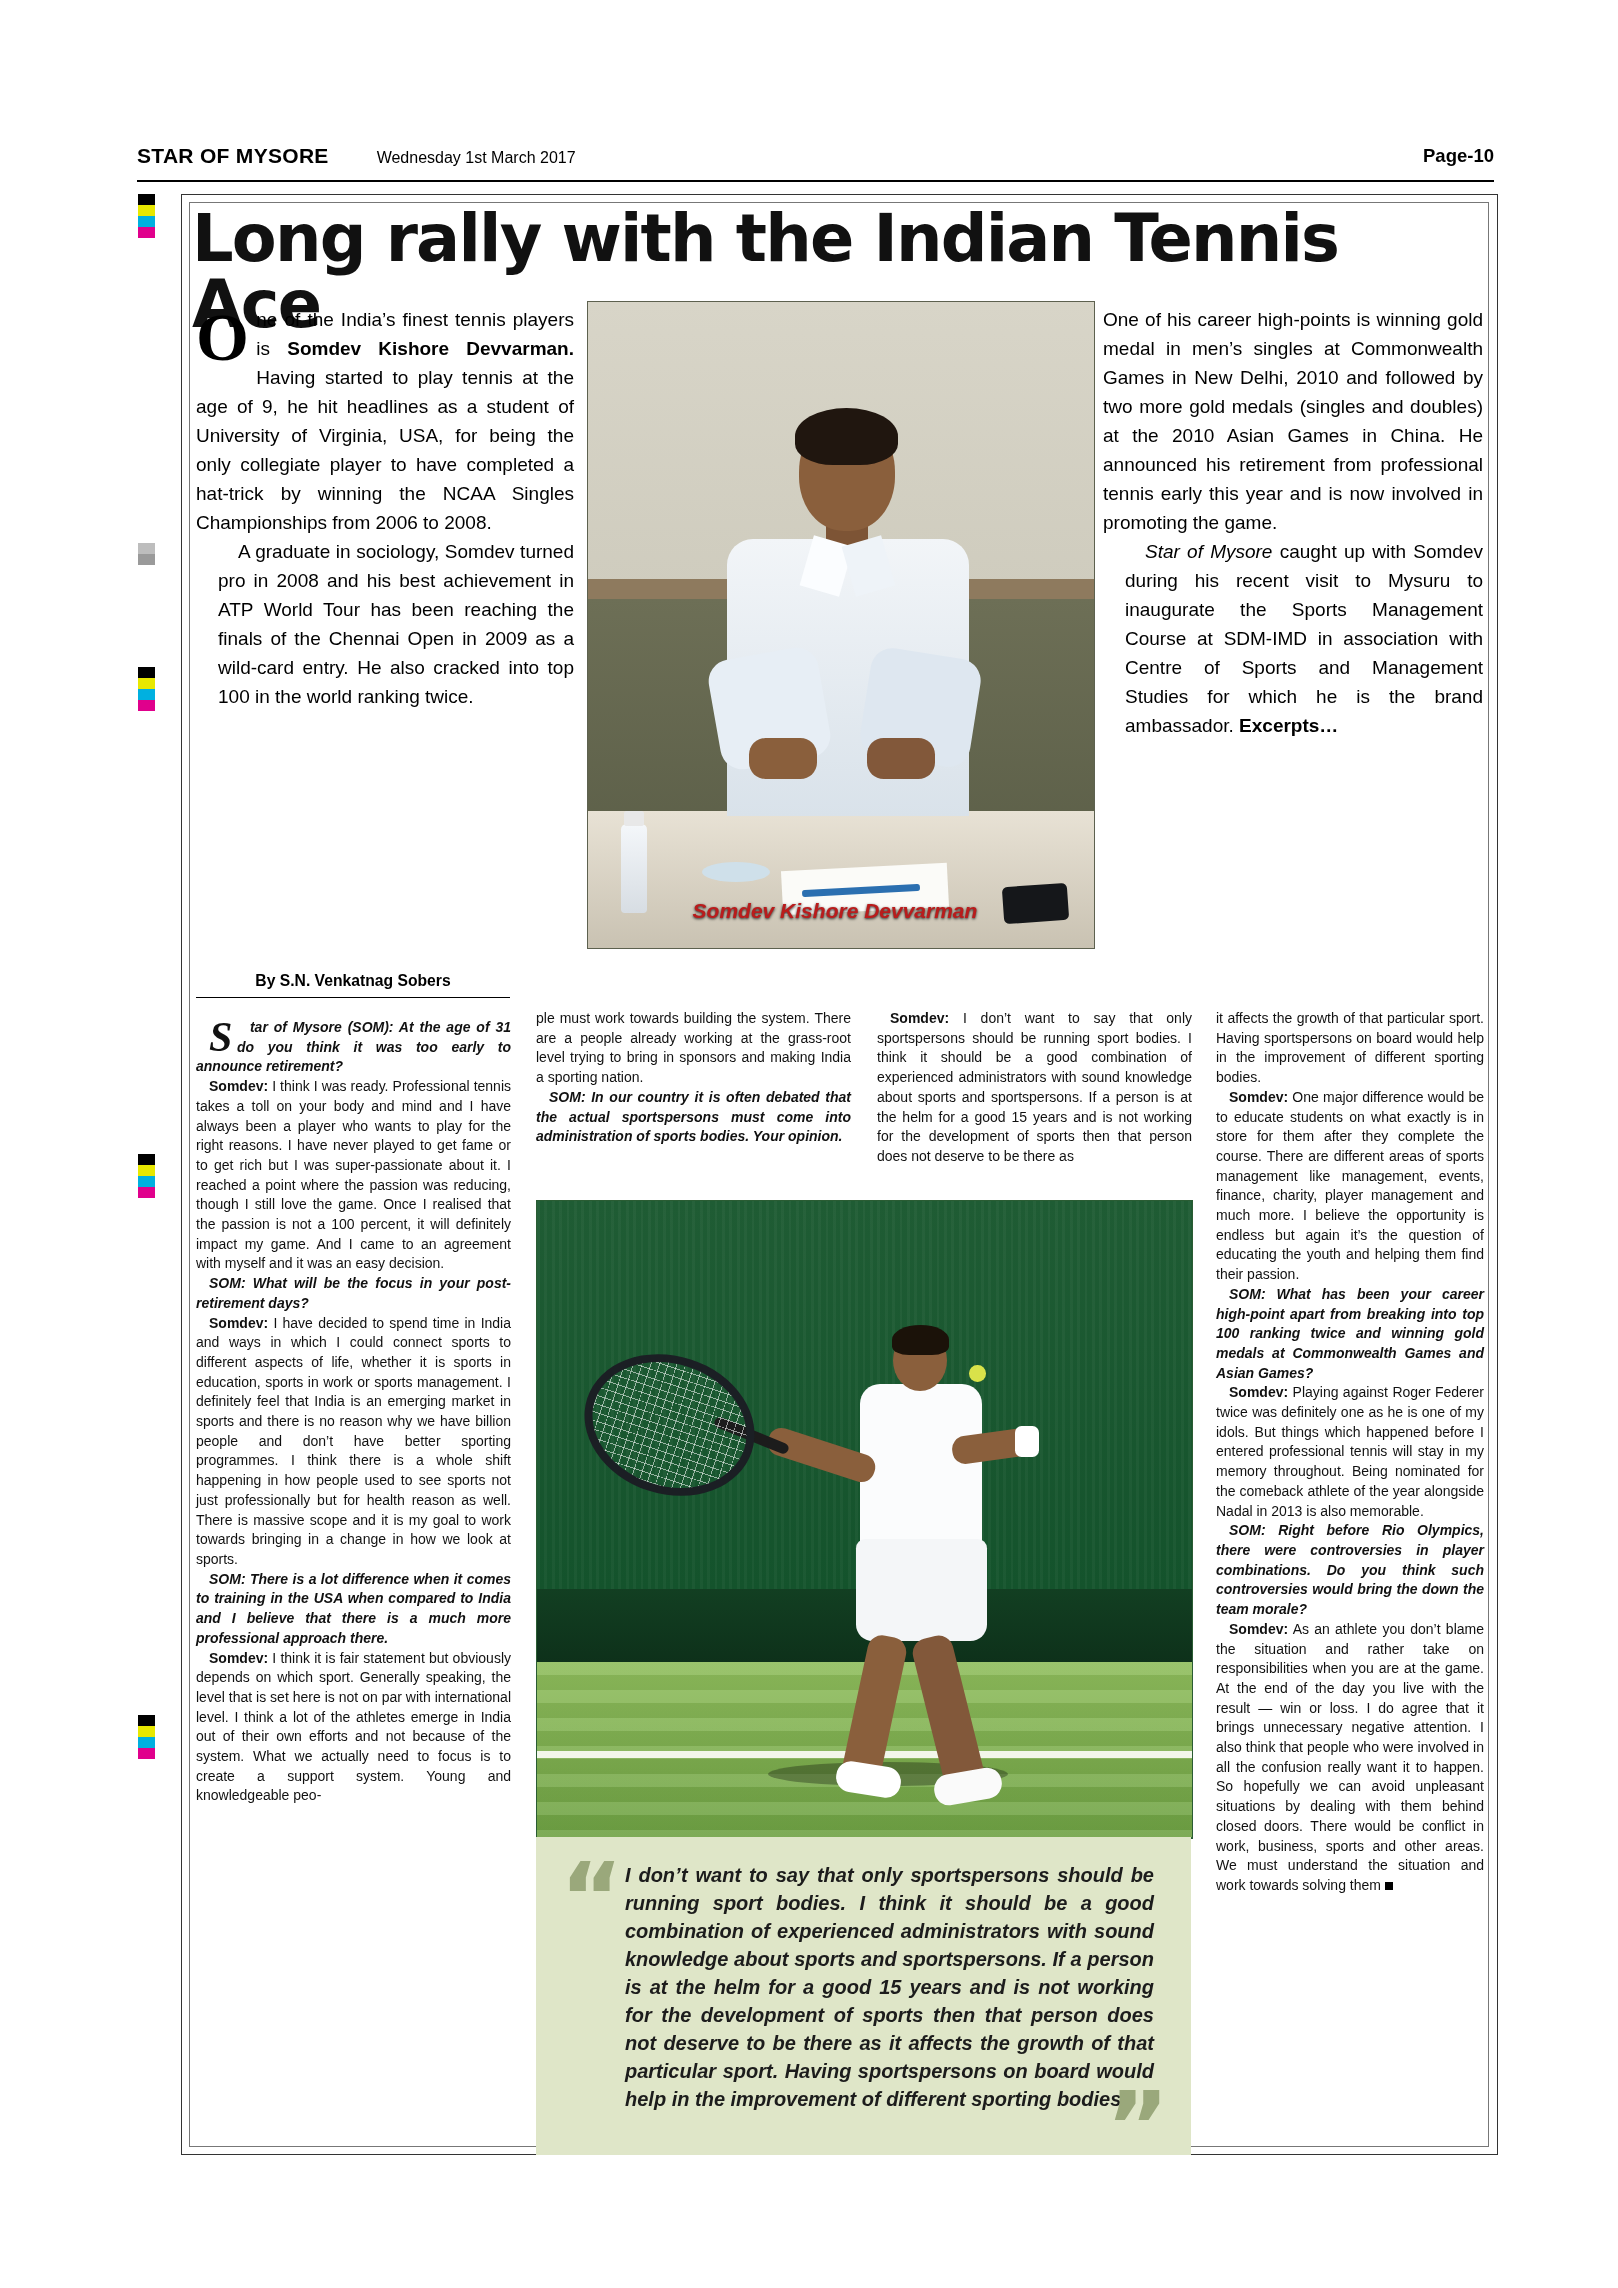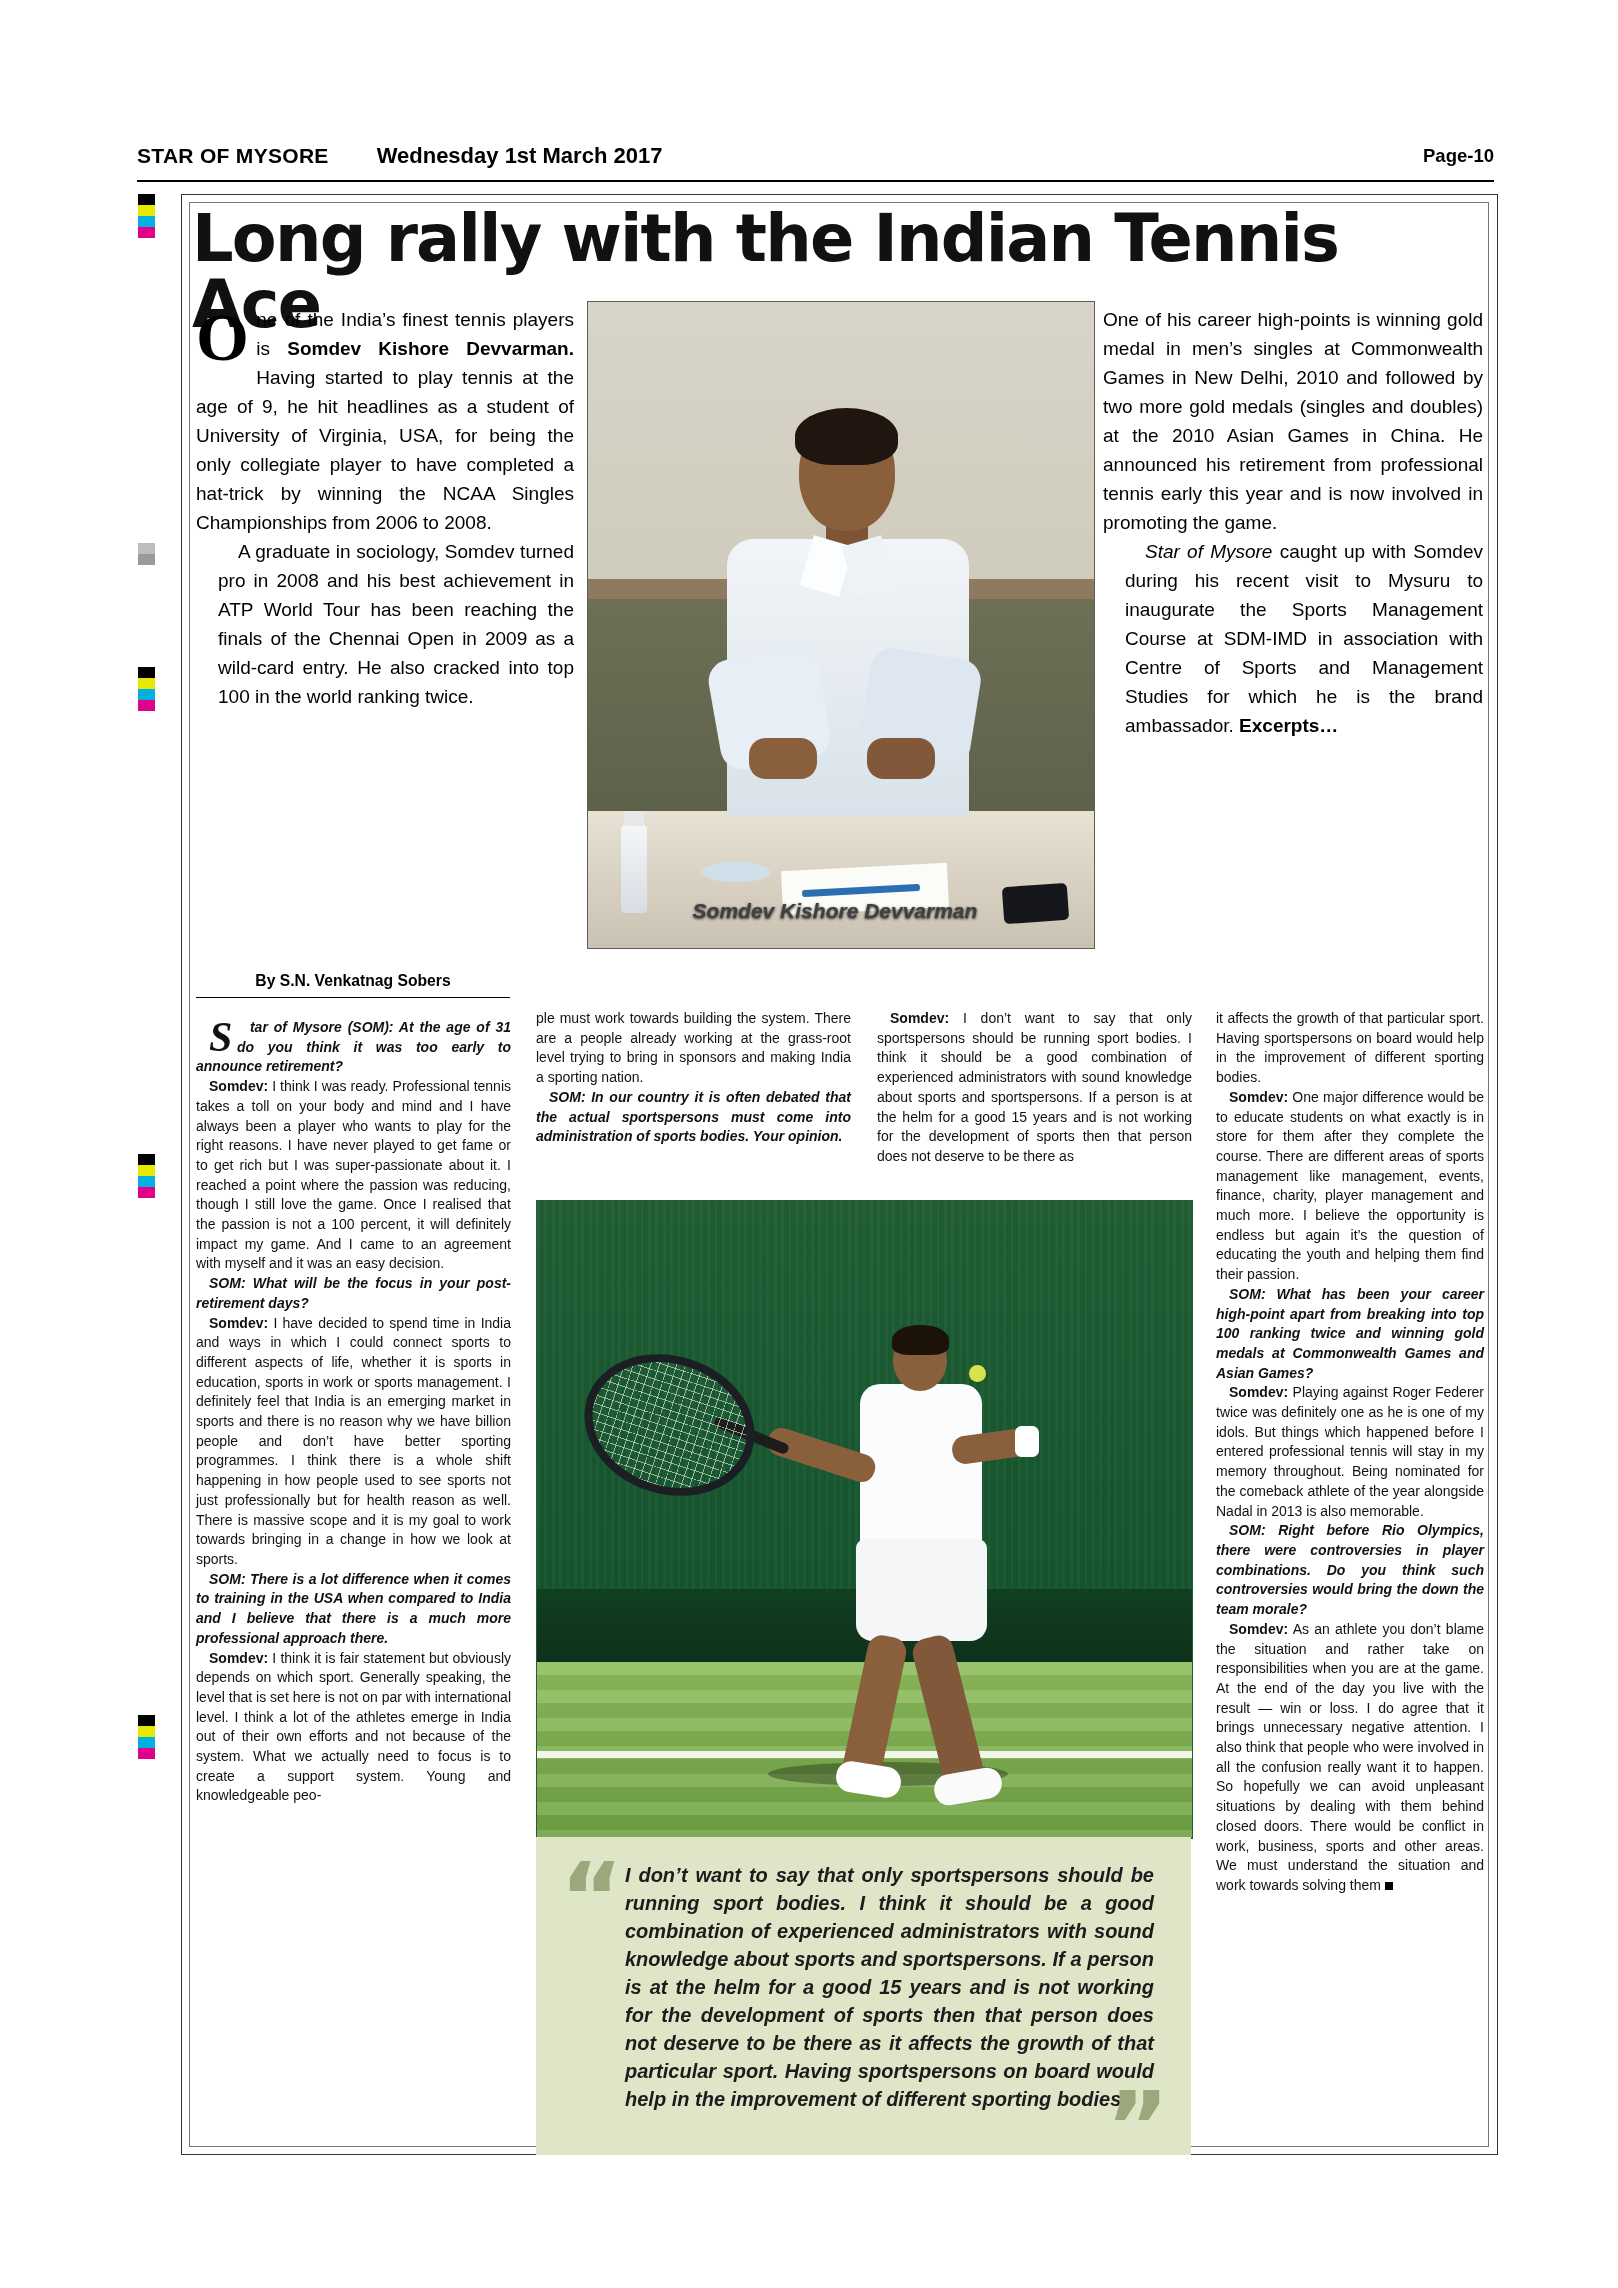--- a/index.html
+++ b/index.html
@@ -36,22 +36,22 @@
     border-bottom: 2.8px solid #000;
     padding-bottom: 5.5px;
   }
   .mh-left { display: flex; align-items: baseline; gap: 48px; }
   .mh-title {
     font-size: 21px;
     font-weight: bold;
     letter-spacing: 0.3px;
   }
   .mh-date {
-    font-size: 22px;
-    font-weight: bold;
+    font-size: 16px;
+    font-weight: normal;
   }
   .mh-page {
     font-size: 18.5px;
     font-weight: bold;
     text-align: center;
   }
 
   
   .frame {
     position: absolute;
@@ -220,21 +220,21 @@
   .photo-caption {
     position: absolute;
     left: 587px;
     top: 882px;
     width: 496px;
     text-align: center;
     font-family: "Liberation Sans", sans-serif;
     font-style: italic;
     font-weight: bold;
     font-size: 21px;
-    color: #404040;
+    color: #b91c1c;
     text-shadow: 0 0.9px 2.8px rgba(0,0,0,.85);
   }
 
   
   .byline {
     position: absolute;
     left: 196px;
     top: 955px;
     width: 314px;
     text-align: center;

